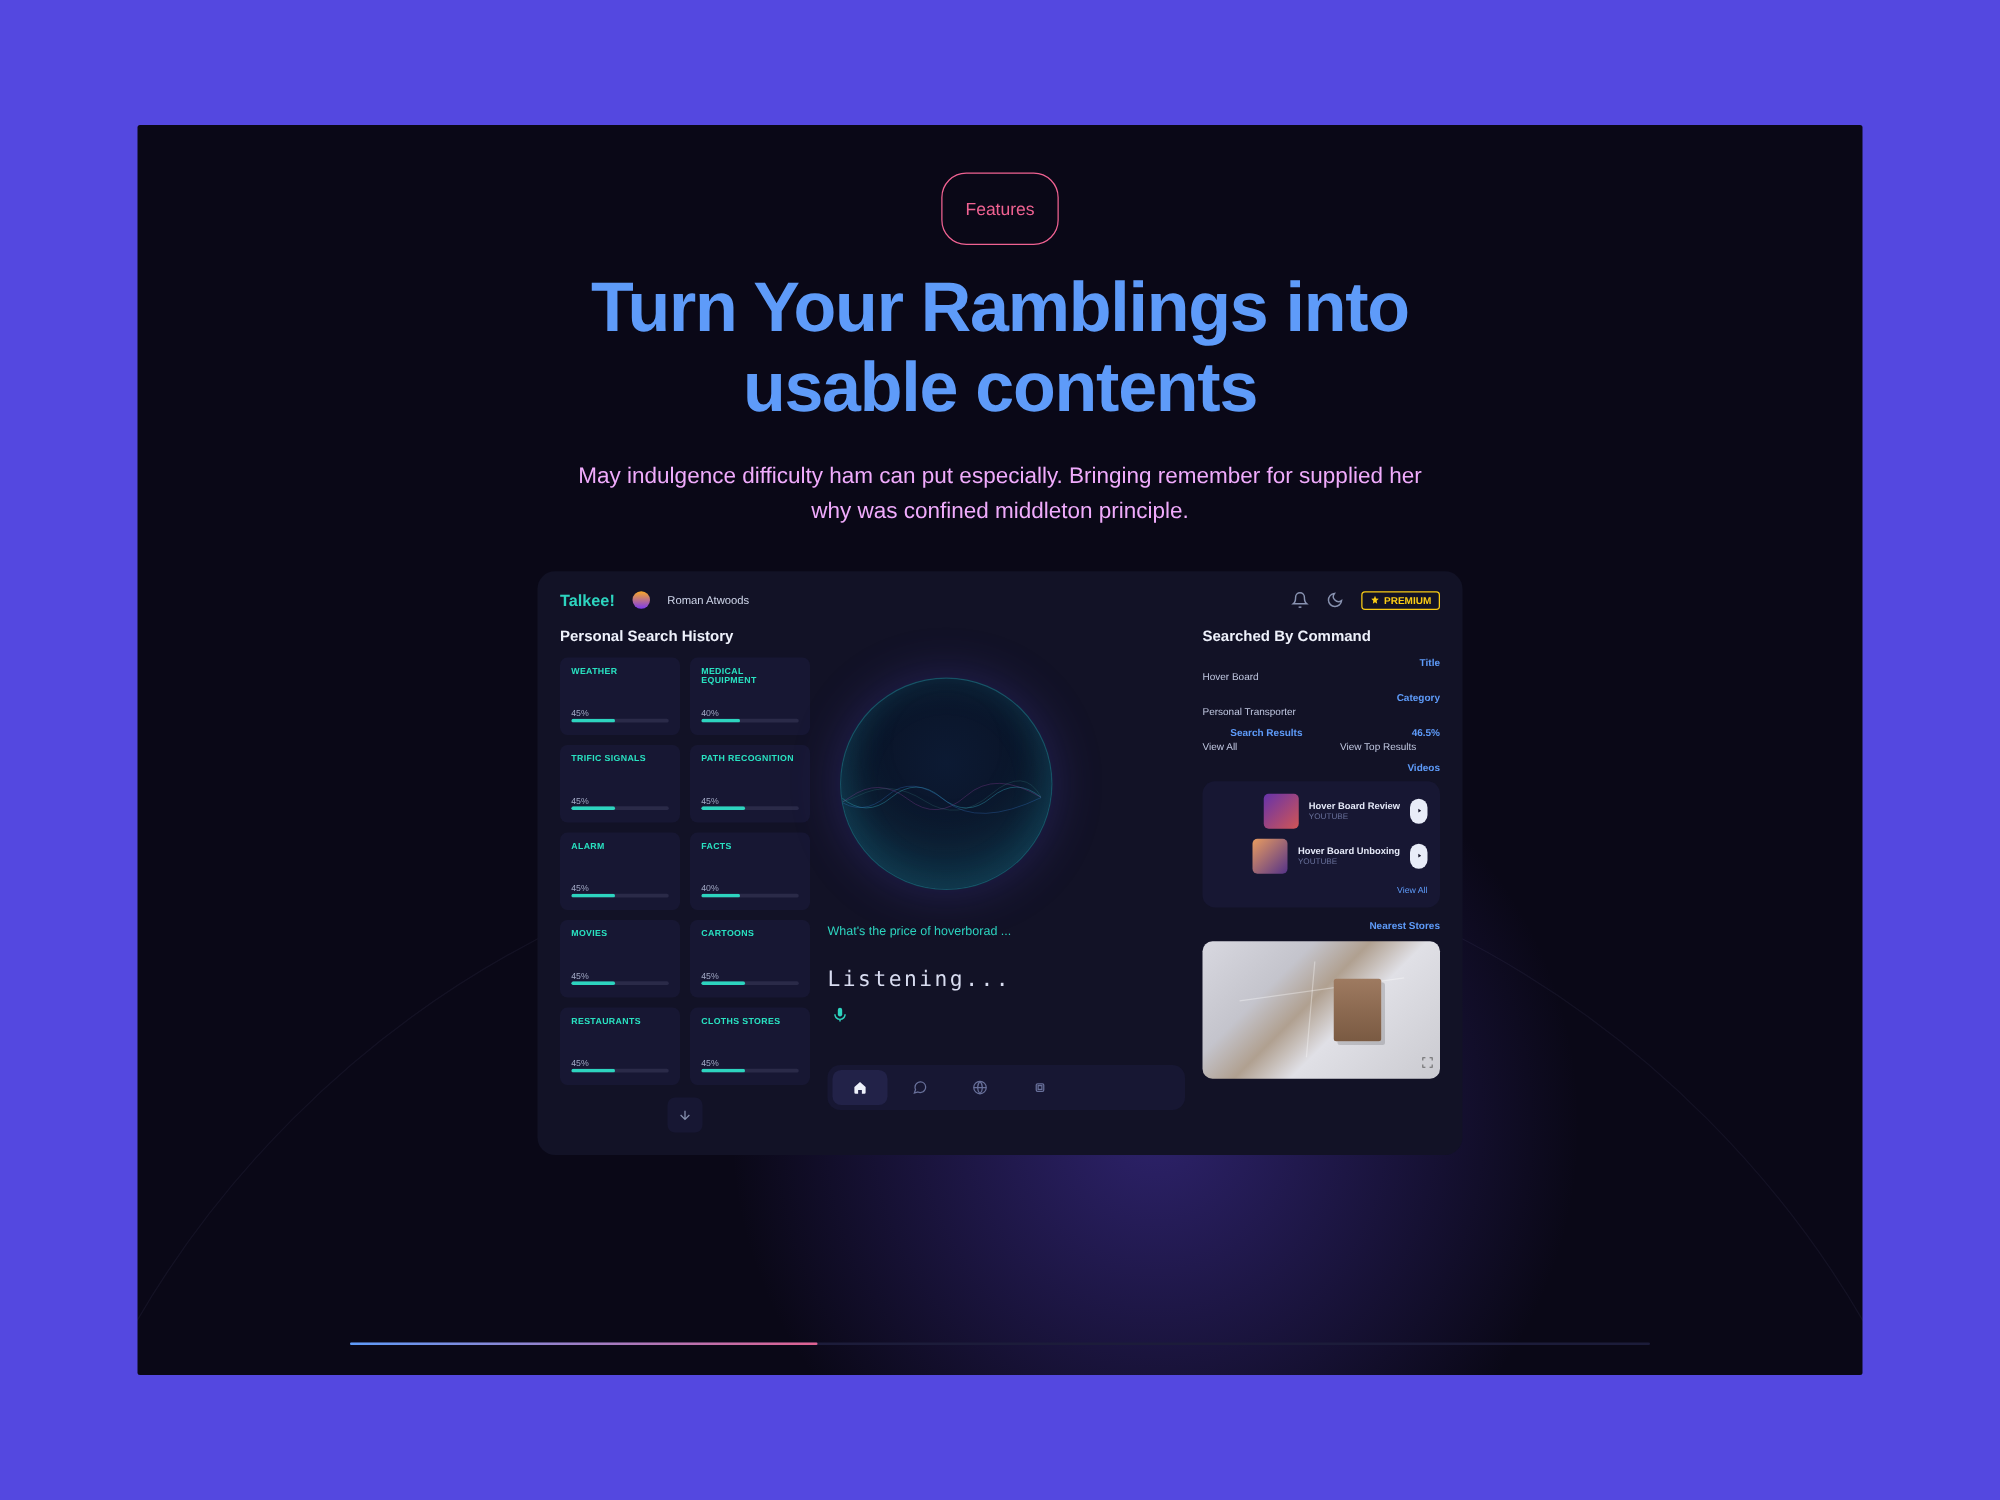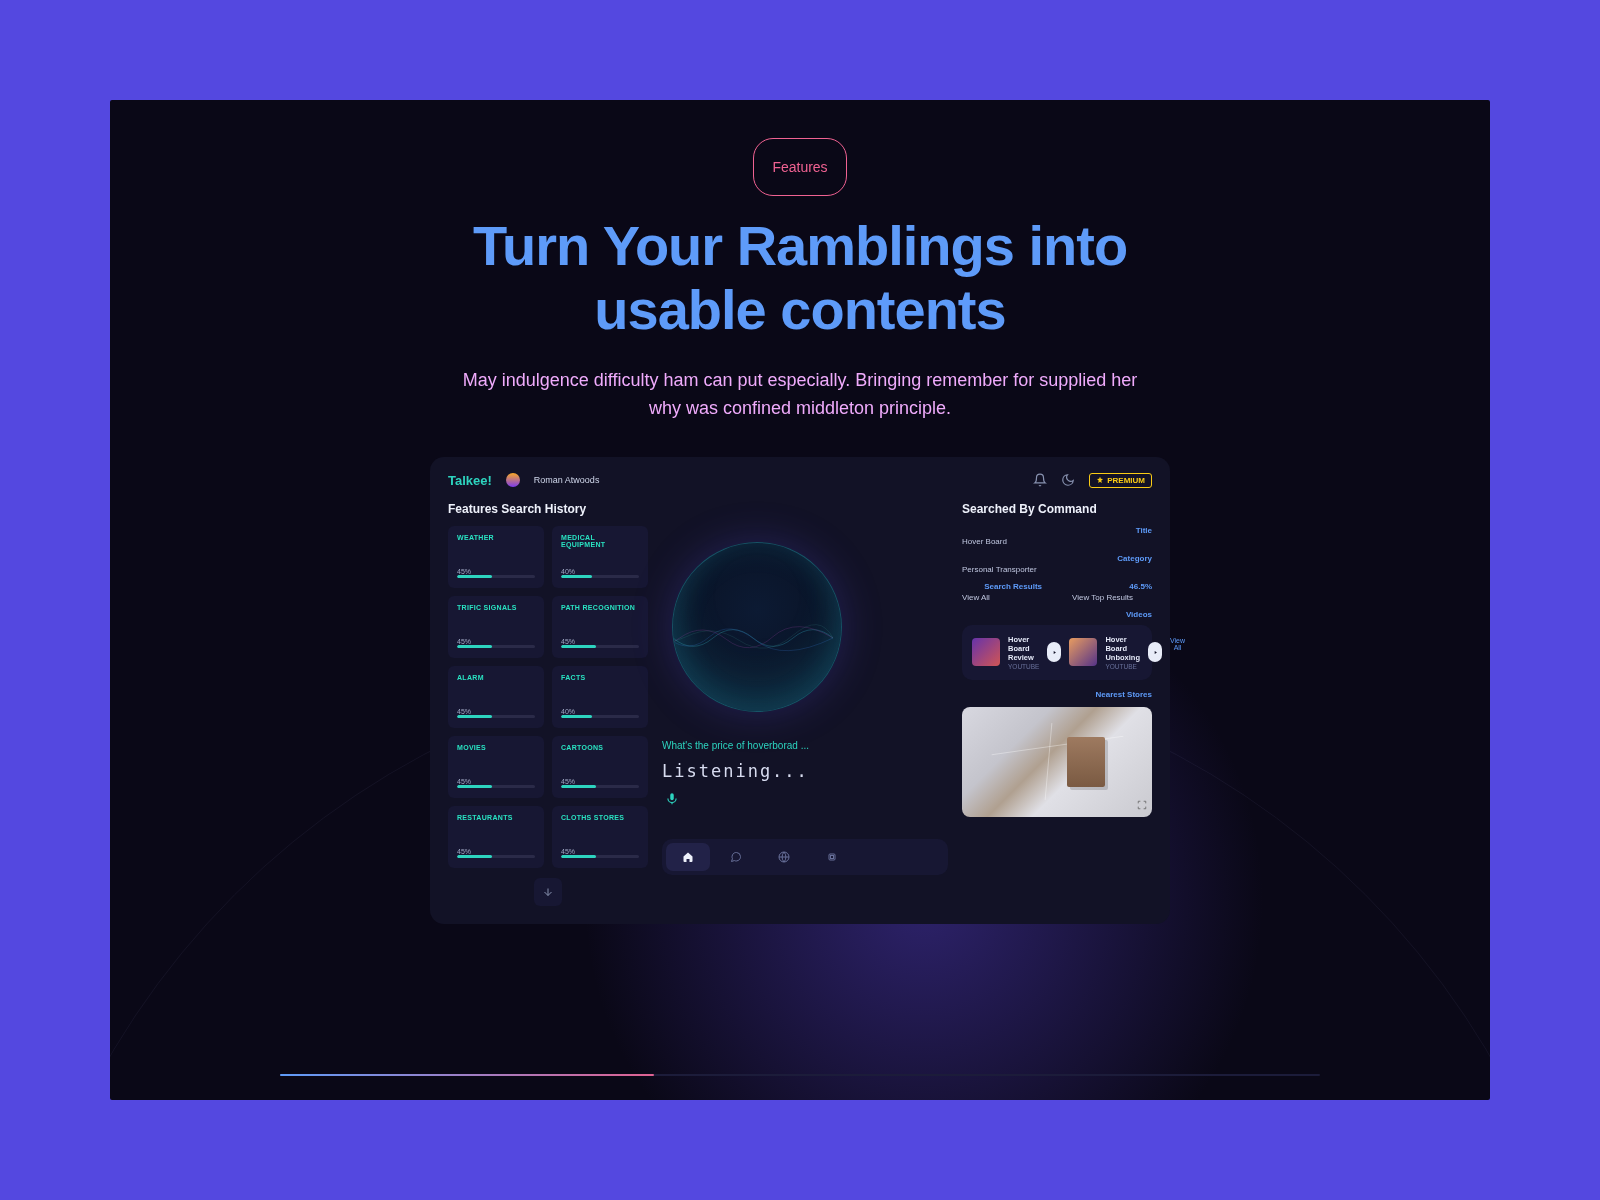--- a/index.html
+++ b/index.html
@@ -144,35 +144,35 @@
     content: ""; position: absolute; inset: 0; border-radius: 50%;
     box-shadow: inset 0 -30px 40px rgba(40,180,200,0.18);
   }
   .wave {
     position: absolute; left: -40px; right: -40px; top: 75px; height: 40px;
     opacity: 0.55;
   }
   .wave path { fill: none; stroke-width: 1; }
   .prompt { margin-top: 18px; color: #2dd4bf; font-size: 10px; }
   .listening {
-    color: #d8dcf0; font-size: 17px; margin-top: 10px;
+    color: #d8dcf0; font-size: 17px; margin-top: 23px;
     font-family: 'Segoe UI', monospace; letter-spacing: 2px; font-weight: 300;
   }
   .mic {
     margin-top: 8px; width: 20px; height: 20px; color: #2dd4bf;
     display: flex; align-items: center; justify-content: center;
   }
   
   .meta-label { color: #5e9bf9; font-size: 8px; font-weight: 600; text-align: right; }
   .meta-val { color: #c0c7e0; font-size: 8px; margin-top: 2px; margin-bottom: 8px; }
   .meta-row { display: flex; gap: 30px; }
   .meta-row > div { flex: 1; }
   .video-card {
     background: #171733; border-radius: 10px; padding: 10px; margin-top: 6px;
-    display: flex; flex-direction: row; gap: 8px;
+    display: flex; flex-direction: column; gap: 8px; align-items: flex-end;
   }
   .video-item { display: flex; align-items: center; gap: 8px; }
   .thumb {
     width: 28px; height: 28px; border-radius: 4px;
     background: linear-gradient(135deg,#6633aa,#d05555);
   }
   .thumb.t2 { background: linear-gradient(135deg,#e89c60,#553388); }
   .vinfo { flex: 1; }
   .vtitle { font-size: 7.5px; color: #e5e9f8; font-weight: 600; }
   .vsource { font-size: 6.5px; color: #68709a; margin-top: 1px; }
@@ -260,21 +260,21 @@
         <svg viewBox="0 0 24 24" width="8" height="8" fill="currentColor">
             <path d="M12 2l2.6 6.3L21 9l-5 4.5L17.2 21 12 17.3 6.8 21 8 13.5 3 9l6.4-.7z"></path>
           </svg>
         <span>PREMIUM</span>
       </span>
     </div>
 
     <div class="dash-body">
 
       <div class="col-left">
-        <div class="section-title">Features Search History</div>
+        <div class="section-title">Personal Search History</div>
         <div class="cards-grid" id="cards-grid">
             <div class="mini-card">
               <div class="cat">WEATHER</div>
               <div>
                 <div class="pct">45%</div>
                 <div class="bar-track">
                   <div class="bar-fill" style="width:45%"></div>
                 </div>
               </div>
             </div>

